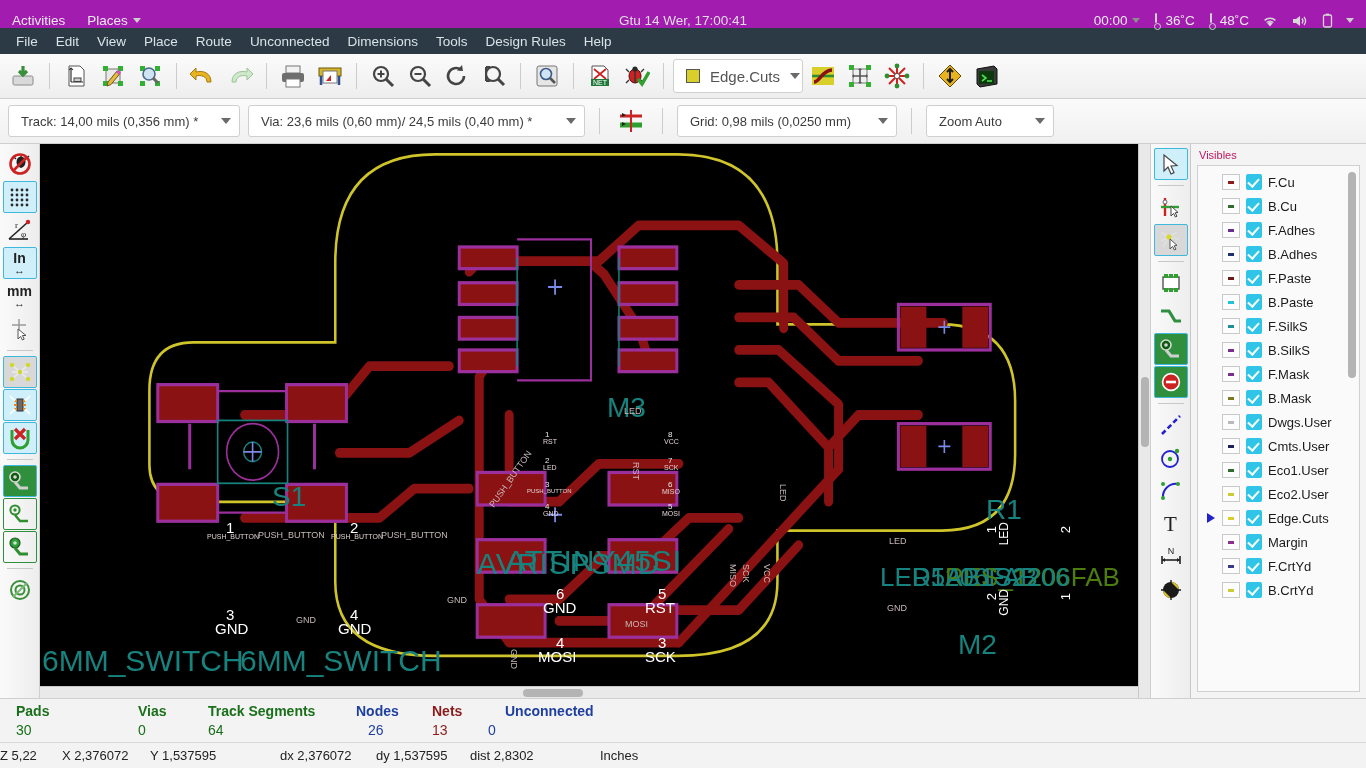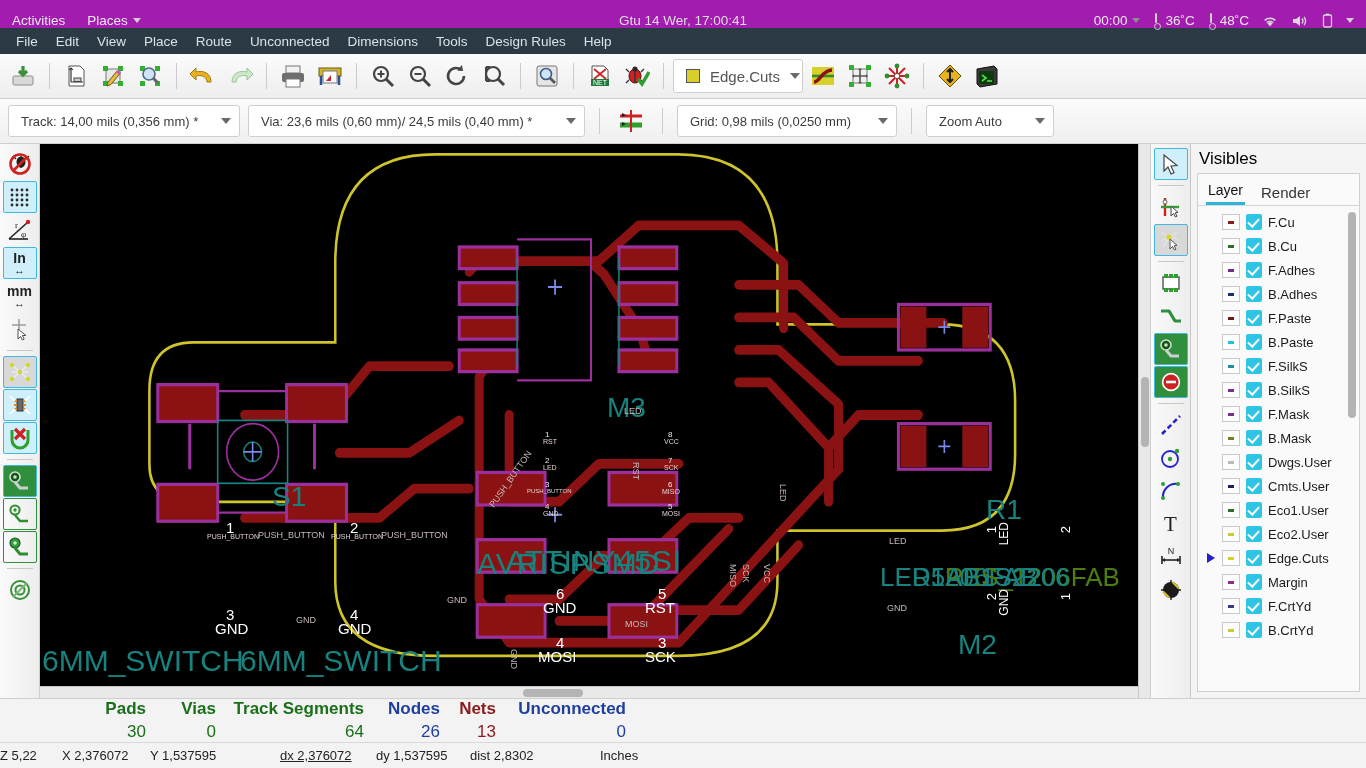--- a/index.html
+++ b/index.html
@@ -97,21 +97,21 @@
   #hscroll{ height:12px; background:#e9e9e9; border-top:1px solid #c8c8c8; position:relative; flex:none;}
   #hscroll .thumb{ position:absolute; left:44%; width:60px; top:2px; height:8px; background:#b4b4b4; border-radius:4px;}
   #vscroll{ width:12px; background:#e9e9e9; border-left:1px solid #c8c8c8; position:relative; flex:none;}
   #vscroll .thumb{ position:absolute; top:42%; height:70px; left:2px; width:8px; background:#b4b4b4; border-radius:4px;}
 
   
   #visibles{
     width:176px; background:#f4f4f4; border-left:1px solid #c8c8c8;
     display:flex; flex-direction:column; flex:none;
   }
-  #visibles .vs-title{ font-size:17px; color:#000000; padding:5px 24px 4px 8px;}
+  #visibles .vs-title{ font-size:11px; color:#be185d; padding:5px 24px 4px 8px;}
   #visibles .vs-inner{ margin:0 6px 6px 6px; background:#fafafa; border:1px solid #d0d0d0; flex:1; display:flex; flex-direction:column; min-height:0;}
   .tabs{ display:flex; align-items:flex-end; padding:6px 0 0 8px; gap:14px; border-bottom:1px solid #d6d6d6;}
   .tab{ font-size:14px; color:#333; padding:2px 2px 4px 2px; cursor:default;}
   .tab.active{ color:#111; border-bottom:3px solid #29b6d8;}
   .layer-list{ flex:1; overflow:hidden; position:relative; padding:4px 0 0 0;}
   .layer-row{ display:flex; align-items:center; height:24px; padding-left:8px; gap:6px;}
   .lr-arrow{ width:10px; height:12px; display:flex; align-items:center; justify-content:center;}
   .lr-arrow .tri{ width:0;height:0;border-top:5px solid transparent;border-bottom:5px solid transparent;border-left:8px solid #2222cc;}
   .lr-chip{ width:18px;height:16px;border:1px solid #c9c9c9;background:#fdfdfd;display:flex;align-items:center;justify-content:center;}
   .lr-chip i{ display:block; width:6px;height:3px;}
@@ -119,21 +119,21 @@
   .lr-check:after{
     content:""; position:absolute; left:4px; top:2px; width:5px;height:9px;
     border:solid #ffffff; border-width:0 2px 2px 0; transform:rotate(42deg);
   }
   .lr-label{ font-size:13px; color:#1a1a1a; white-space:nowrap;}
   .ll-scroll{ position:absolute; right:3px; top:6px; width:8px; height:206px; background:#b4b4b4; border-radius:4px;}
 
   
   #status-counts{
     height:44px; background:#f3f3f3; border-top:1px solid #cfcfcf;
-    display:flex; align-items:center; padding-left:24px; flex:none; font-size:17px;text-align:right;
+    display:flex; align-items:center; padding-left:16px; flex:none; font-size:14px;
   }
   .sc-col{ display:flex; flex-direction:column; gap:3px;}
   .sc-h{ font-weight:bold;}
   .sc-v{}
   #status-line{
     height:26px; background:#f3f3f3; border-top:1px solid #d9d9d9;
     display:flex; align-items:center; font-size:13px; color:#222; flex:none;
   }
   #status-line .sl{ white-space:nowrap;}
 </style>
@@ -798,24 +798,20 @@
             <path d="M11 3 A8 8 0 0 1 19 11 Z" fill="#d8c02a"></path>
             <path d="M11 19 A8 8 0 0 1 3 11 Z" fill="#d8c02a"></path>
             <path d="M11 1 v20 M1 11 h20" stroke="#1a1a1a" stroke-width="1.4"></path>
           </svg>
       </div>
     </div>
 
     <div id="visibles">
       <div class="vs-title">Visibles</div>
       <div class="vs-inner">
-        <div class="tabs">
-          <span class="tab active">Layer</span>
-          <span class="tab" style="font-size:15px;">Render</span>
-        </div>
         <div class="layer-list">
           <div class="ll-scroll"></div>
 
           <div class="layer-row">
             <span class="lr-arrow"></span>
             <span class="lr-chip">
                 <i style="background:#8b1a1a"></i>
               </span>
             <span class="lr-check"></span>
             <span class="lr-label">F.Cu</span>
@@ -987,19 +983,19 @@
     <div class="sc-col" style="width:130px;">
       <span class="sc-h" style="color:#1f3f9f;margin-left:17px;">Unconnected</span>
       <span class="sc-v" style="color:#1f3f9f;">0</span>
     </div>
   </div>
 
   <div id="status-line">
     <span class="sl" style="width:62px;">Z 5,22</span>
     <span class="sl" style="width:88px;">X 2,376072</span>
     <span class="sl" style="width:130px;">Y 1,537595</span>
-    <span class="sl" style="width:96px;text-decoration:underline;">dx 2,376072</span>
+    <span class="sl" style="width:96px;">dx 2,376072</span>
     <span class="sl" style="width:94px;">dy 1,537595</span>
     <span class="sl" style="width:130px;">dist 2,8302</span>
     <span class="sl">Inches</span>
   </div>
 
 </div>
 
 </body></html>

